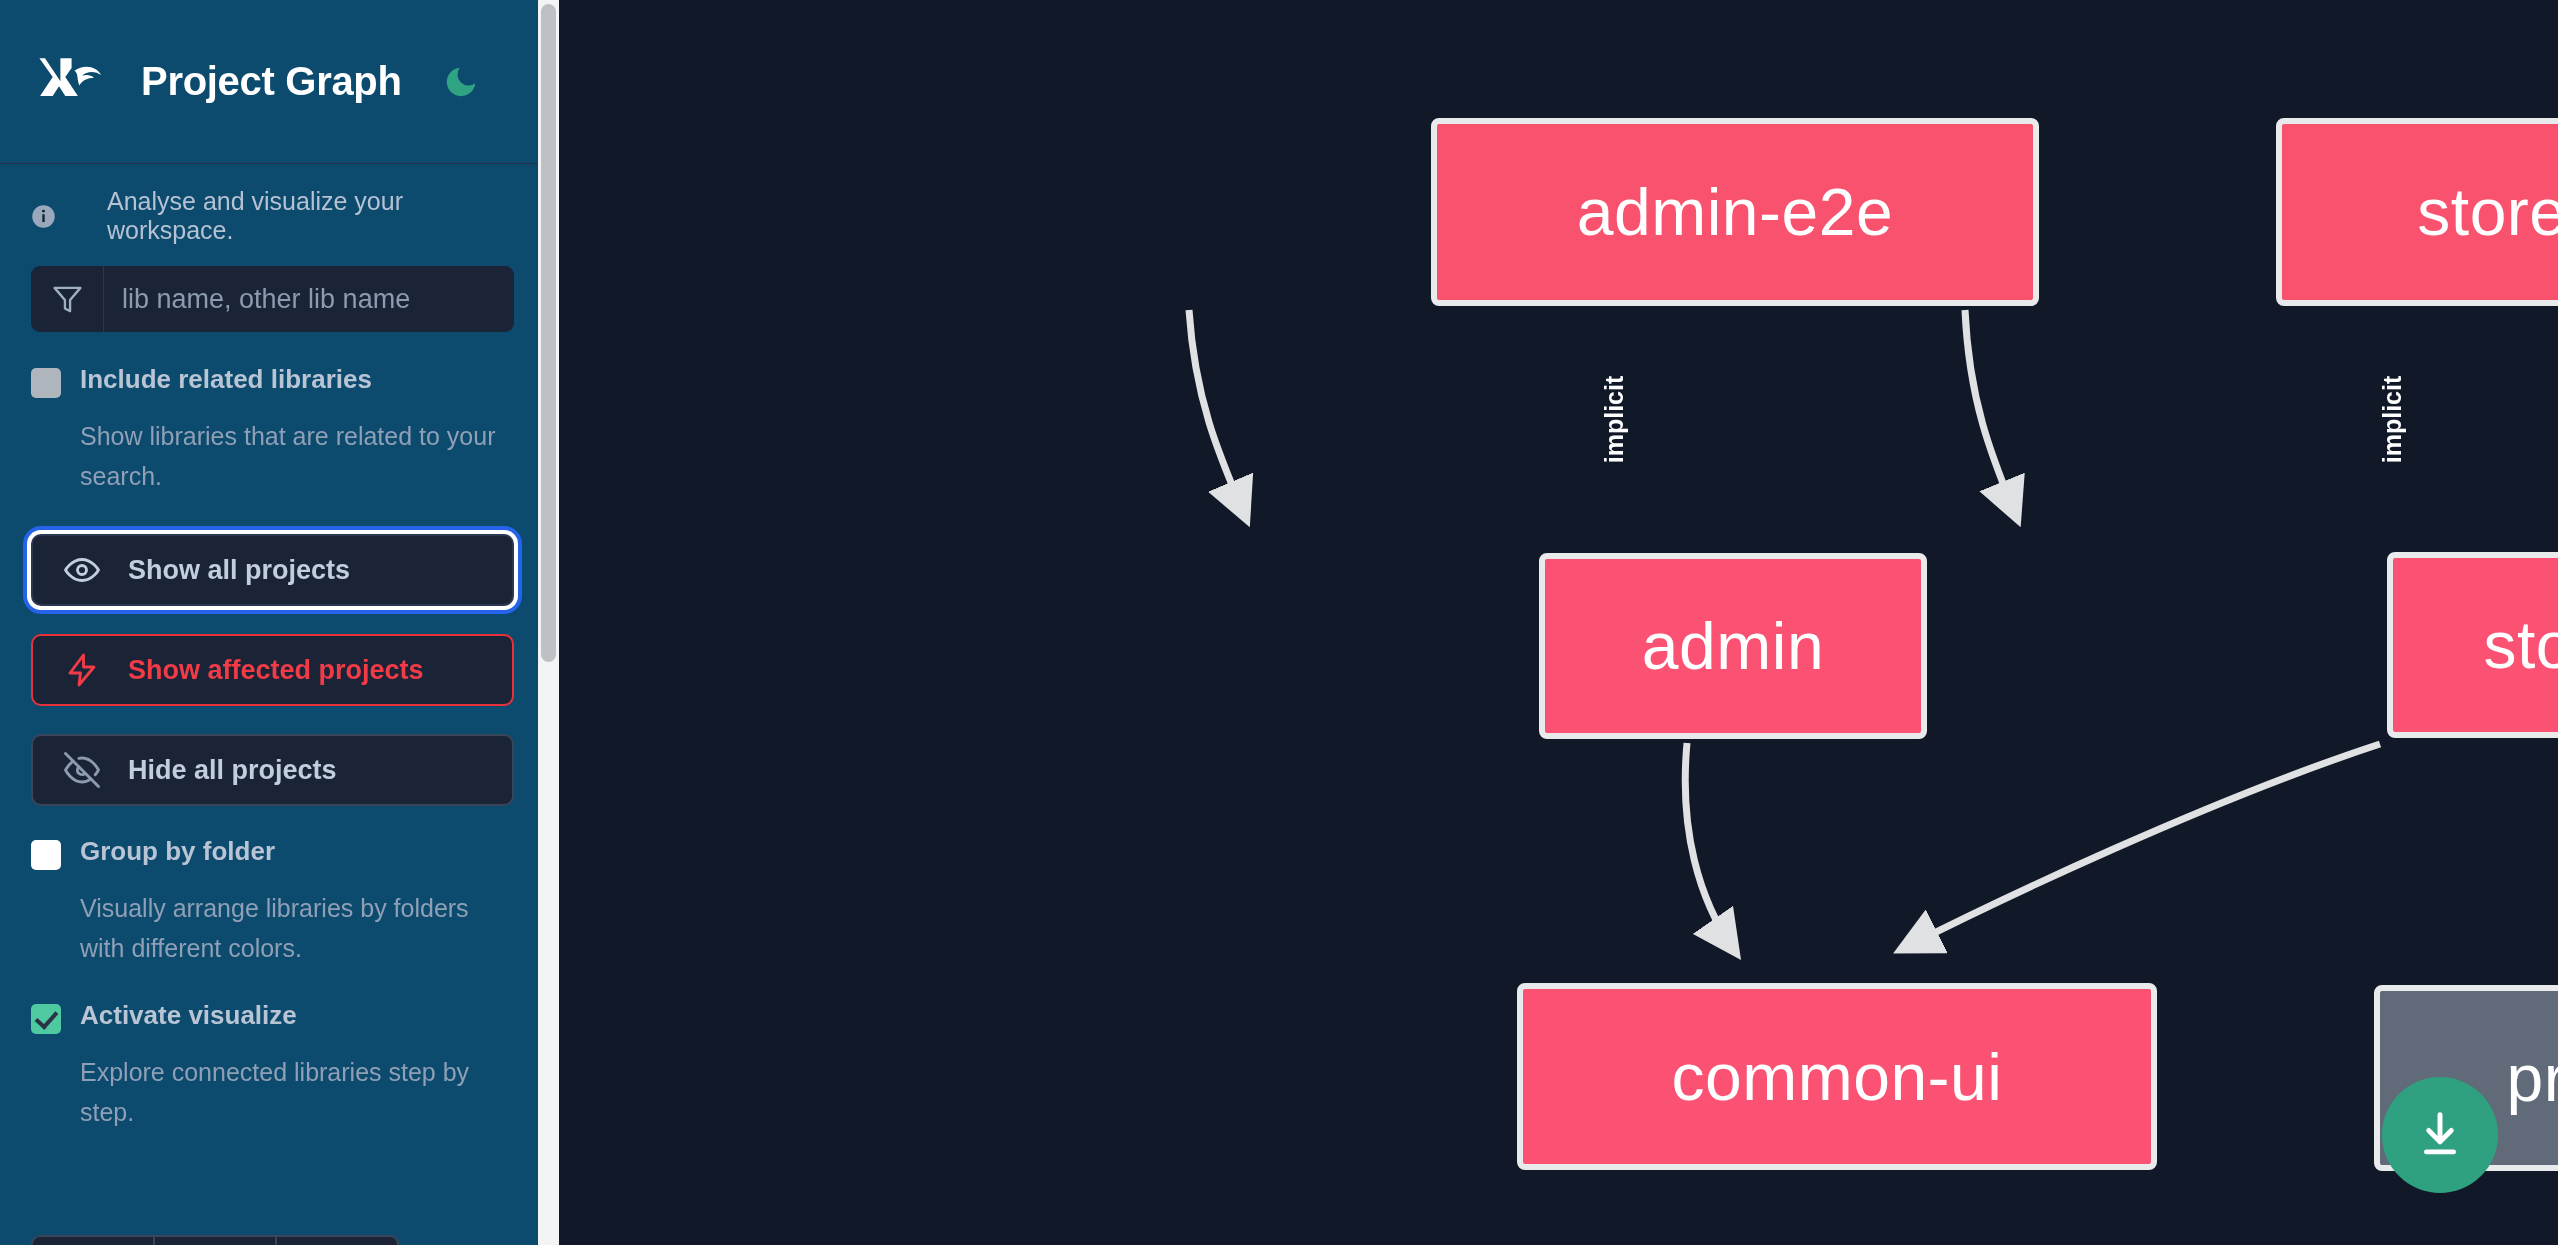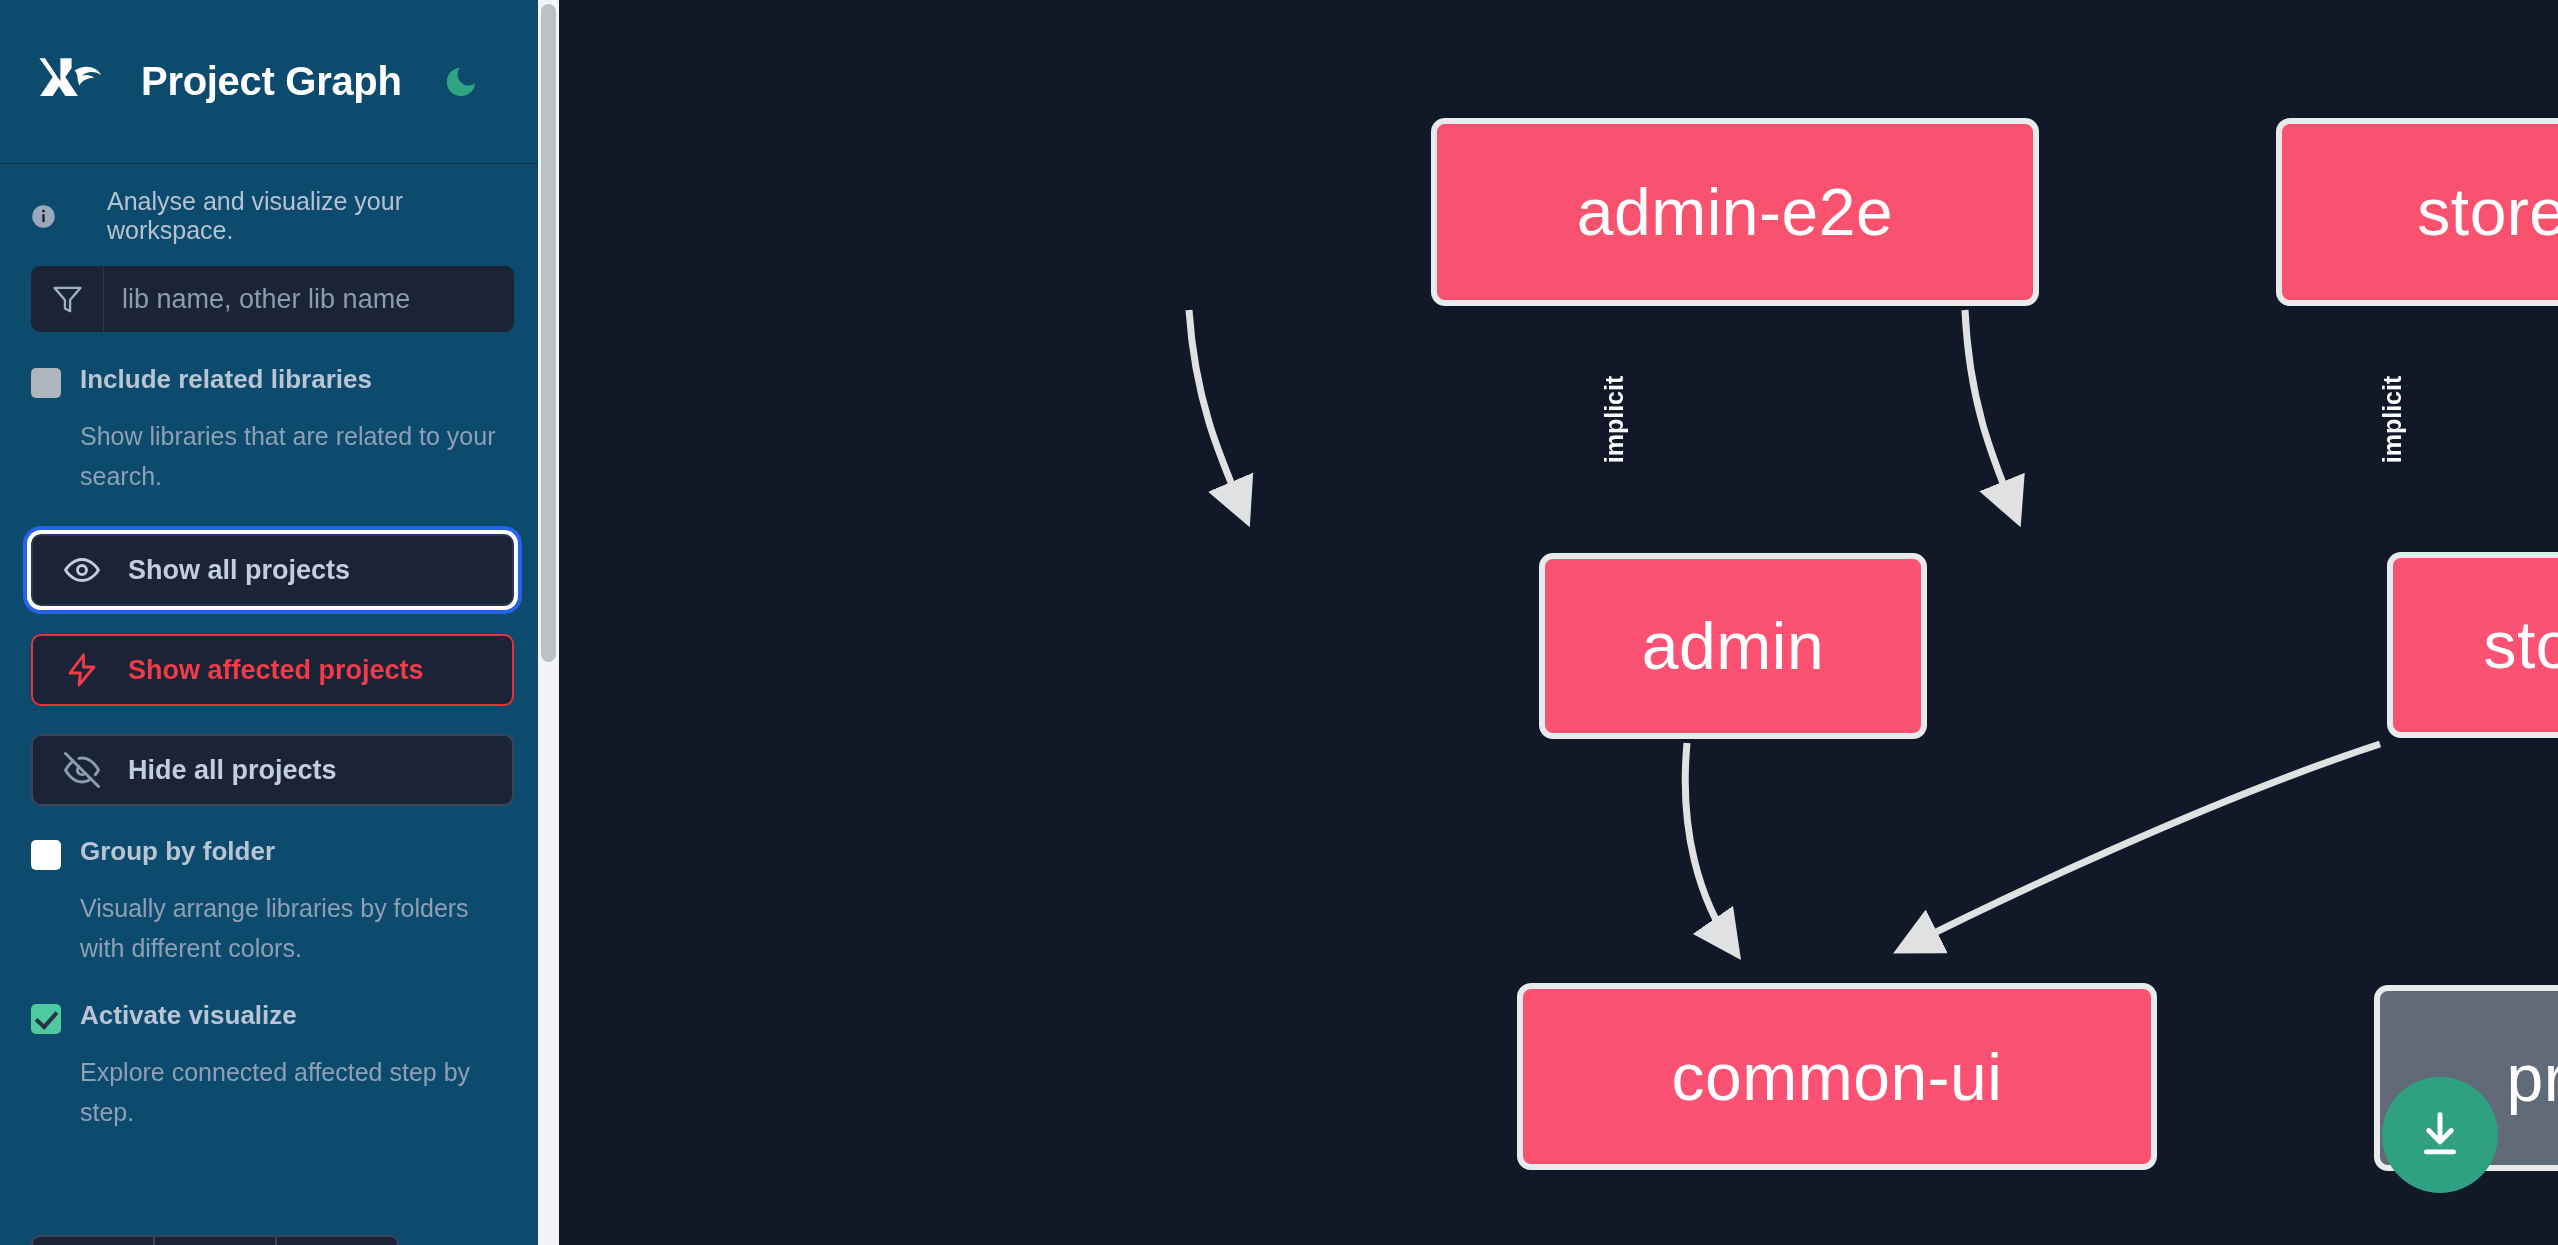--- a/index.html
+++ b/index.html
@@ -243,21 +243,21 @@
   }
   .edges {
     position: absolute;
     inset: 0;
     width: 1999px;
     height: 1245px;
   }
   .node {
     position: absolute;
     box-sizing: border-box;
-    border-radius: 14px;
+    border-radius: 8px;
     border: 6px solid #e9eaec;
     display: flex;
     align-items: center;
     justify-content: center;
     color: #ffffff;
     font-size: 66px;
     letter-spacing: 0.5px;
     cursor: pointer;
   }
   .node.pink { background: #f9526e; }
@@ -380,21 +380,21 @@
         <div>
           <div class="check-title">Group by folder</div>
           <div class="check-desc">Visually arrange libraries by folders with different colors.</div>
         </div>
       </div>
 
       <div class="check-block" style="margin-top:30px">
         <div class="cbox green"></div>
         <div>
           <div class="check-title">Activate visualize</div>
-          <div class="check-desc">Explore connected affected step by step.</div>
+          <div class="check-desc">Explore connected libraries step by step.</div>
         </div>
       </div>
 
       <div class="seg-control">
         <div class="seg"></div>
         <div class="seg"></div>
         <div class="seg"></div>
       </div>
 
     </div>

